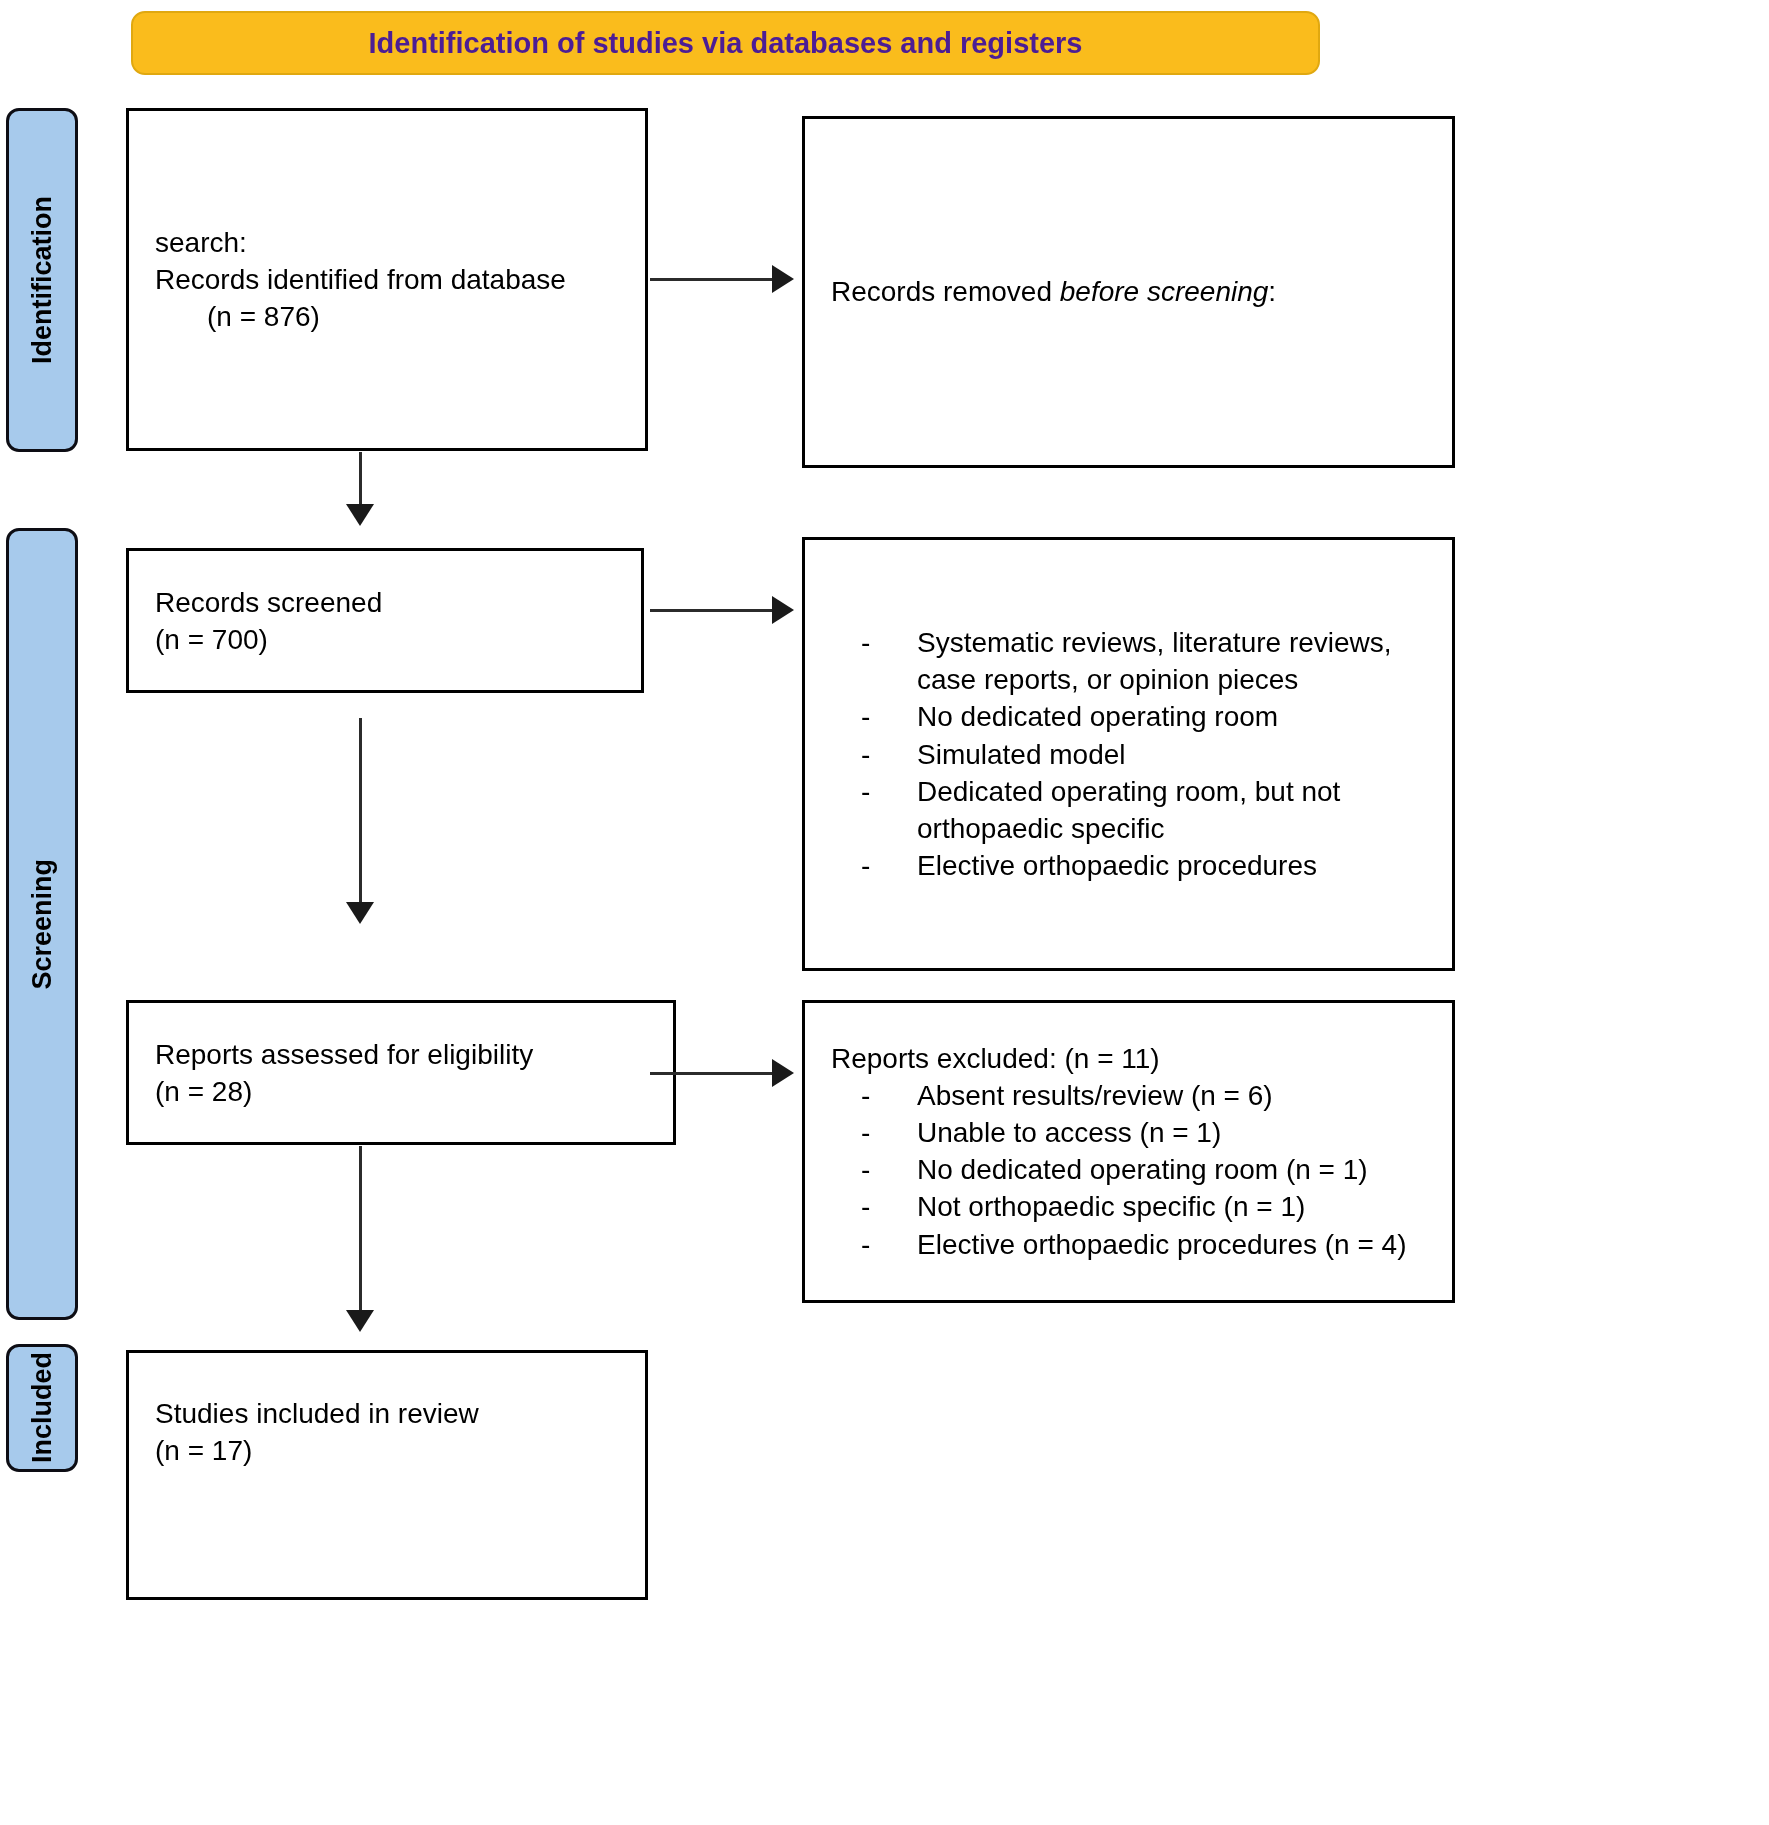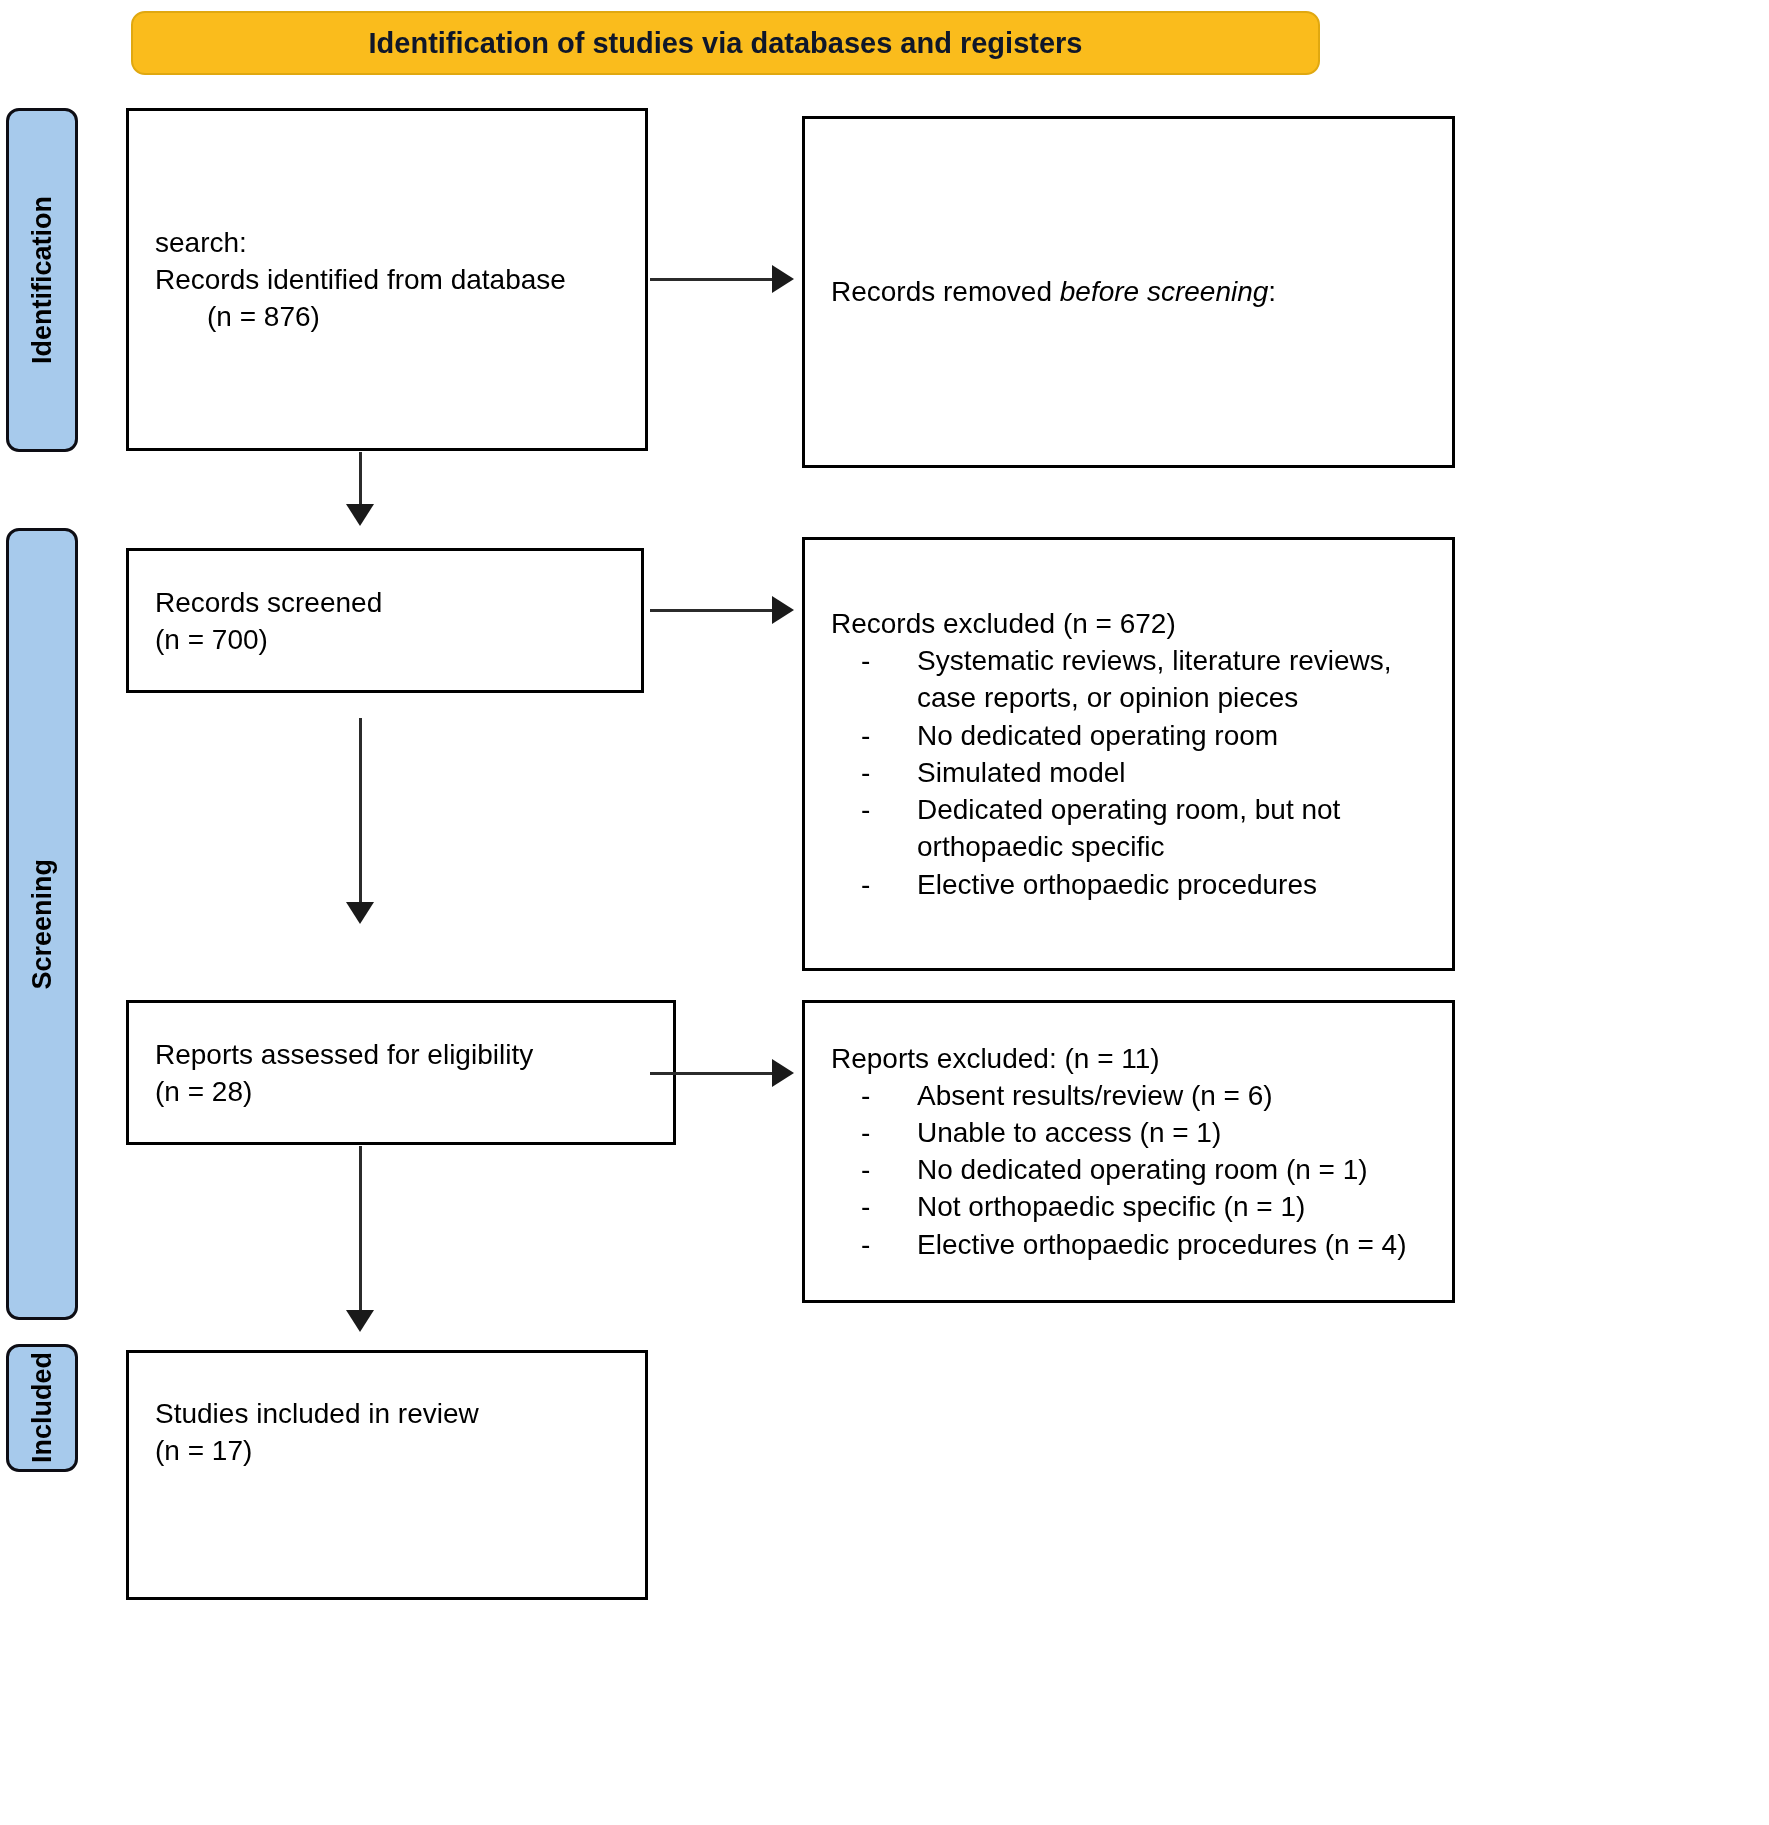--- a/index.html
+++ b/index.html
@@ -34,21 +34,21 @@
     border: 2px solid #E0A810;
     border-radius: 14px;
     box-sizing: border-box;
     display: flex;
     align-items: center;
     justify-content: center;
   }
   .banner-text {
     font-size: 29px;
     font-weight: bold;
-    color: #0f172a;
+    color: #4c1d95;
     letter-spacing: 0px;
     text-align: center;
     white-space: nowrap;
   }
 
   
   .phase {
     position: absolute;
     left: 6px;
     width: 72px;
@@ -178,21 +178,20 @@
       <div class="line">Records screened</div>
       <div class="line">(n = 700)</div>
     </div>
   </div>
 
   <div class="arrow-h" style="left:650px; top:609px; width:124px;"></div>
   <div class="head-right" style="left:772px; top:596px;"></div>
 
   <div class="box" style="left:802px; top:537px; width:653px; height:434px;">
     <div class="box-inner mid">
-      <div class="line">Records excluded (n = 672)</div>
       <ul class="blist">
         <li><span class="dash">-</span><span>Systematic reviews, literature reviews, case reports, or opinion pieces</span></li>
         <li><span class="dash">-</span><span>No dedicated operating room</span></li>
         <li><span class="dash">-</span><span>Simulated model</span></li>
         <li><span class="dash">-</span><span>Dedicated operating room, but not orthopaedic specific</span></li>
         <li><span class="dash">-</span><span>Elective orthopaedic procedures</span></li>
       </ul>
     </div>
   </div>
 

